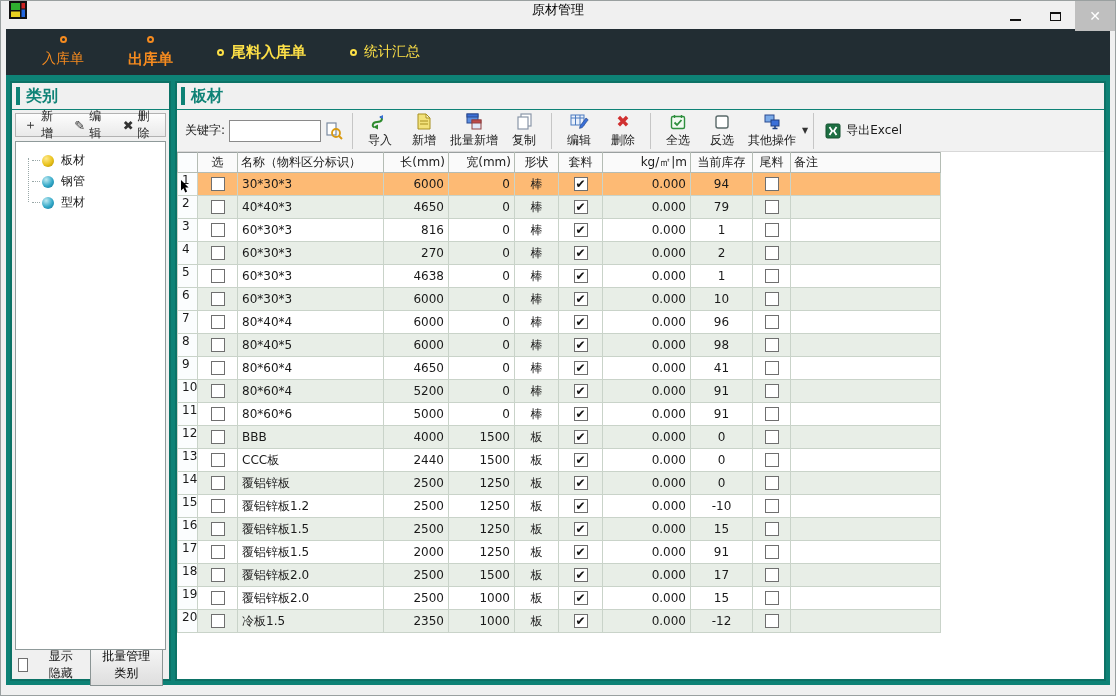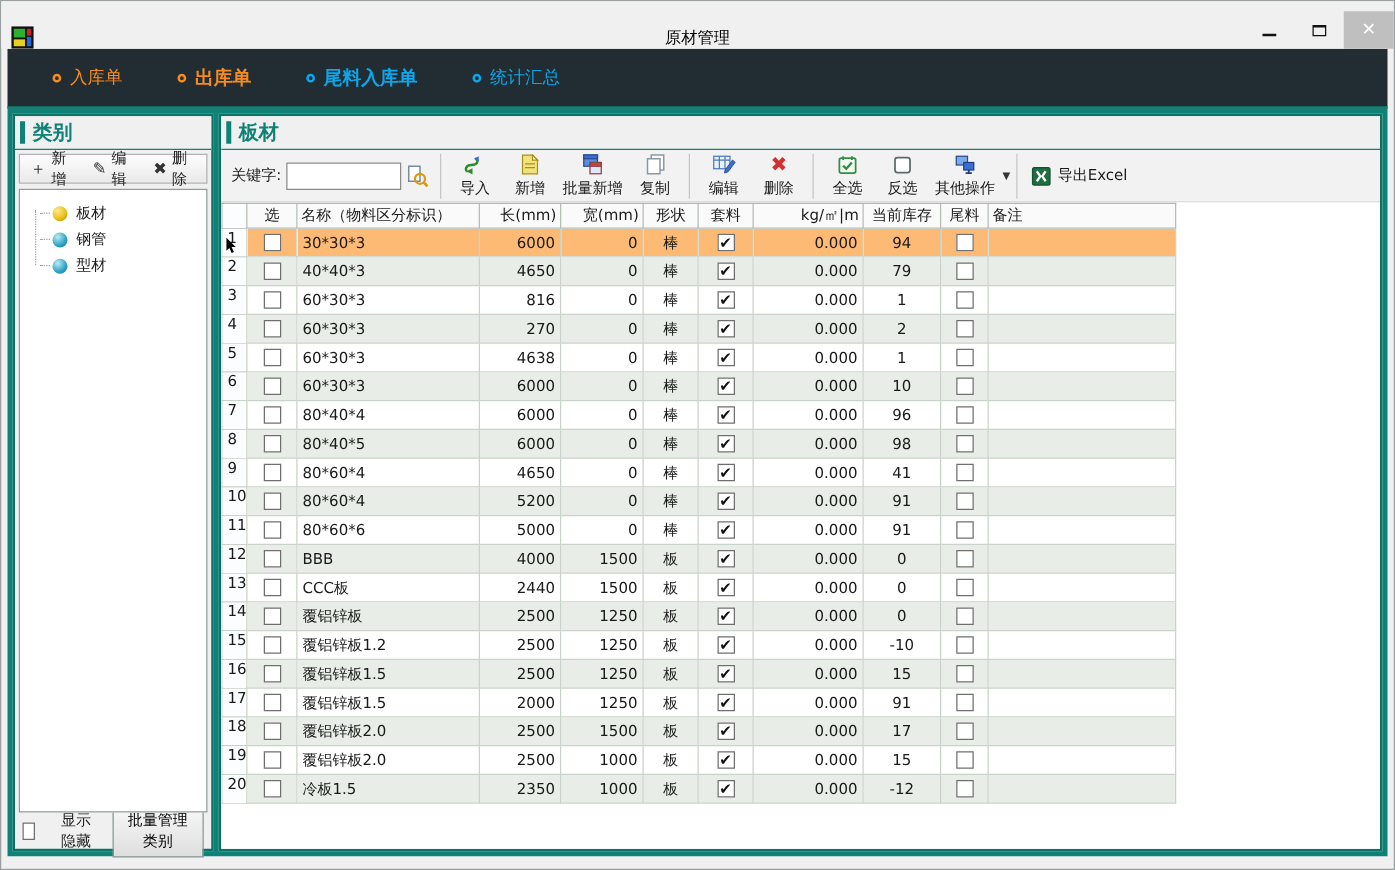--- a/index.html
+++ b/index.html
@@ -2,36 +2,36 @@
 <html><head>
 <meta charset="utf-8">
 <style>
   * { margin:0; padding:0; box-sizing:border-box; }
   html,body { width:1116px; height:696px; overflow:hidden; }
   body { font-family:"DejaVu Sans","Liberation Sans",sans-serif; font-size:12px; color:#1a1a1a; }
 
   .app { width:1116px; height:696px; border:1px solid #9aa0a0; background:#f0f0f0; display:flex; flex-direction:column; }
 
   
-  .titlebar { height:38px; position:relative; display:flex; align-items:flex-end; background:#f0f0f0; flex:0 0 auto; }
+  .titlebar { height:28px; position:relative; display:flex; align-items:flex-start; background:#f0f0f0; flex:0 0 auto; }
   .app-icon { margin-left:8px; width:18px; height:18px; }
   .title-text { position:absolute; left:0; right:0; text-align:center; font-size:13px; color:#000; }
   .win-controls { margin-left:auto; display:flex; align-items:stretch; height:30px; }
   .win-btn { width:40px; display:flex; align-items:center; justify-content:center; cursor:default; }
   .min-glyph { width:11px; height:2px; background:#111; margin-top:8px; }
   .max-glyph { width:11px; height:9px; border:1px solid #111; border-top:2px solid #111; }
   .close-btn { background:#bfbfbf; }
   .close-glyph { color:#fff; font-size:14px; font-weight:bold; }
 
   
   .navbar { height:48px; margin:0 5px; background:#222d33; border-bottom:2px solid #0e8276; display:flex; align-items:center; gap:44px; padding-left:36px; flex:0 0 auto; }
   .nav-tab { display:flex; align-items:center; gap:7px; font-size:14px; cursor:pointer; }
   .nav-tab .ring { width:7px; height:7px; border-radius:50%; border:2px solid currentColor; }
-  .tab-orange { color:#f68b1f; }
-  .tab-teal { color:#0ea5e9; }
+  .tab-orange { color:#f68b1f;flex-direction:column; }
+  .tab-teal { color:#fde047; }
   .tab-bold { font-weight:bold; font-size:15px; }
 
   
   .content { flex:1 1 auto; margin:0 5px; background:#0e8276; display:flex; gap:4px; padding:4px; min-height:0; }
   .panel { border:2px solid #0c7266; display:flex; flex-direction:column; min-height:0; }
   .panel-header { height:27px; background:#f0f0f0; border-bottom:1px solid #0e8276; display:flex; align-items:center; flex:0 0 auto; }
   .accent-bar { width:4px; height:18px; background:#0e8276; margin:0 6px 0 4px; }
   .panel-title { color:#0e8276; font-weight:bold; font-size:16px; }
 
   

